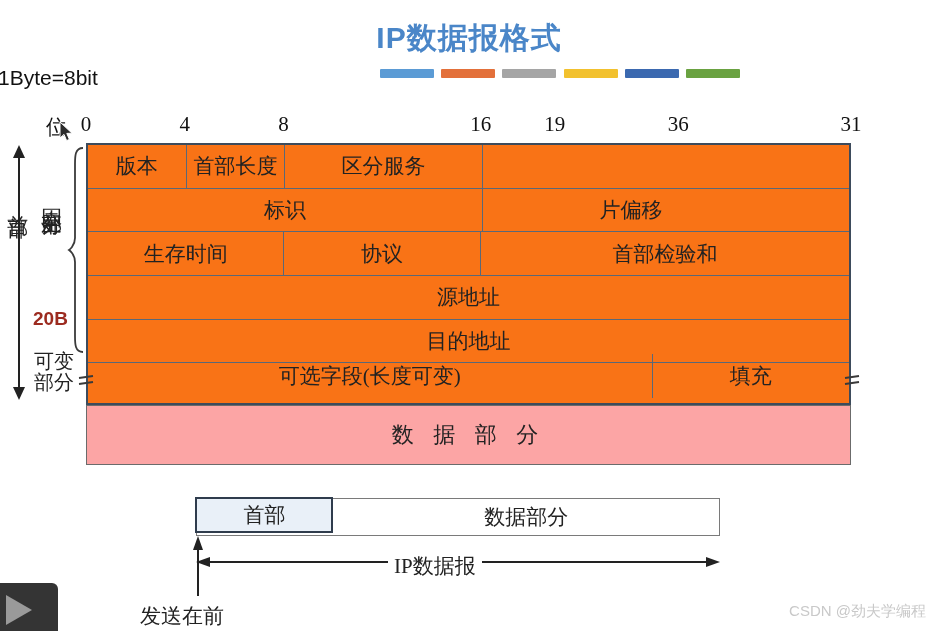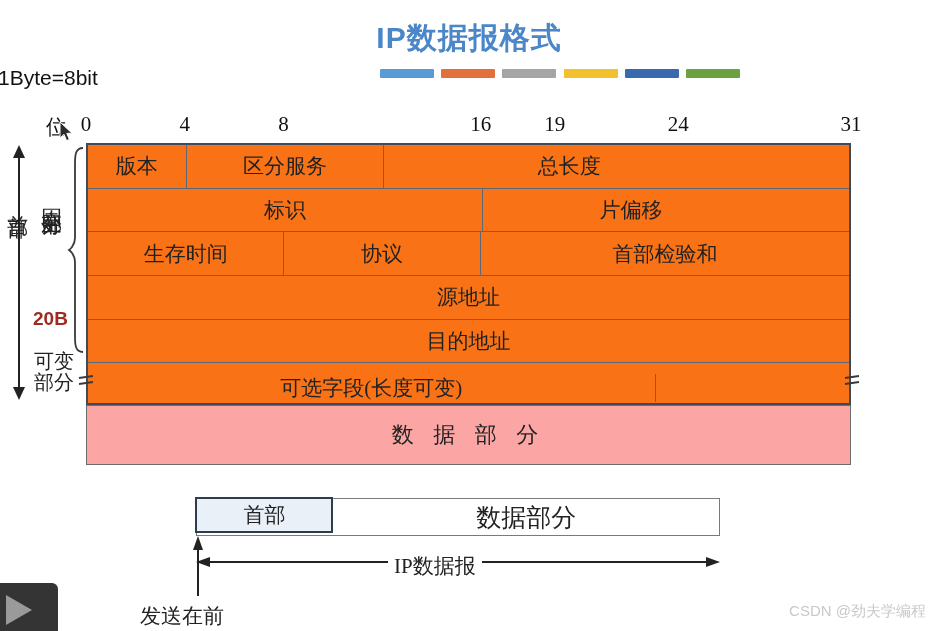--- a/index.html
+++ b/index.html
@@ -88,21 +88,21 @@
     border:1.6px solid #7a7a7a;box-sizing:border-box;display:flex;background:#fff;
   }
   #strip-head{
     width:138px;height:100%;box-sizing:border-box;
     border:2.2px solid #2f3c4d;background:#e9f0f8;
     display:flex;align-items:center;justify-content:center;
     font-size:21px;color:#222;margin:-1.6px 0 0 -1.6px;
   }
   #strip-data{
     flex:1;display:flex;align-items:center;justify-content:center;
-    font-size:25px;color:#222;
+    font-size:21px;color:#222;
   }
 
   
   #label-send{left:140px;top:602px;font-size:21px;color:#222;}
   #ip-span-label{
     position:absolute;left:388px;top:552px;background:#fff;padding:0 6px;
     font-size:21px;color:#222;
   }
 
   
@@ -142,21 +142,21 @@
 
 <div class="abs" id="byte-note">1Byte=8bit</div>
 
 <div class="abs" id="bit-axis-label">位</div>
 <div class="abs" id="bit-ruler">
     <span class="tick" style="left: 86px;">0</span>
     <span class="tick" style="left: 184.71px;">4</span>
     <span class="tick" style="left: 283.419px;">8</span>
     <span class="tick" style="left: 480.839px;">16</span>
     <span class="tick" style="left: 554.871px;">19</span>
-    <span class="tick" style="left: 678.258px;">24</span>
+    <span class="tick" style="left: 678.258px;">36</span>
     <span class="tick" style="left: 851px;">31</span>
   </div>
 
 <div class="abs" id="cursor">
   <svg width="14" height="20" viewBox="0 0 14 20">
     <polygon points="0,0 0,16 4,12.4 6.6,18.6 9.4,17.4 6.8,11.4 12,11.2" fill="#2b2b2b" stroke="#ffffff" stroke-width="1"></polygon>
   </svg>
 </div>
 
 <div class="abs" style="left:8px;top:145px;">
@@ -175,39 +175,39 @@
 </div>
 <div class="abs" style="left:66px;top:146px;">
   <svg width="20" height="208" viewBox="0 0 20 208">
     <path d="M17 2 C9 2 9 10 9 18 L9 92 C9 100 3 104 3 104 C3 104 9 108 9 116 L9 190 C9 198 9 206 17 206" fill="none" stroke="#3a3a3a" stroke-width="1.8"></path>
   </svg>
 </div>
 
 <div class="abs" id="packet-table">
     <div class="prow" style="top: 0px; height: 43.6667px;">
       <div class="pcell" style="width: 98.7097px;">版本</div>
+      <div class="pcell" style="width: 98.7097px;">首部长度</div>
       <div class="pcell" style="width: 197.419px;">区分服务</div>
-      <div class="pcell last" style="width: 370.161px;">总长度</div>
     </div>
     <div class="prow" style="top: 43.6667px; height: 43.6667px;">
       <div class="pcell" style="width: 394.839px;">标识</div>
       <div class="pcell last" style="width: 296.129px;">片偏移</div>
     </div>
     <div class="prow" style="top: 87.3333px; height: 43.6667px;">
       <div class="pcell" style="width: 197.419px;">生存时间</div>
       <div class="pcell" style="width: 197.419px;">协议</div>
       <div class="pcell last" style="width: 370.161px;">首部检验和</div>
     </div>
     <div class="prow" style="top: 131px; height: 43.6667px;">
       <div class="pcell last" style="width: 765px;">源地址</div>
     </div>
     <div class="prow" style="top: 174.667px; height: 43.6667px;">
       <div class="pcell last" style="width: 765px;">目的地址</div>
     </div>
-    <div class="prow" style="top: 229px; height: 43.6667px; flex-direction: column;">
+    <div class="prow" style="top: 209px; height: 43.6667px;">
       <div class="pcell" style="width: 567.581px;">可选字段(长度可变)</div>
       <div class="pcell last" style="width: 197.419px;">填充</div>
     </div>
   </div>
 
 <div class="abs" style="left:78px;top:373px;">
   <svg width="16" height="16" viewBox="0 0 16 16">
     <line x1="1" y1="5" x2="15" y2="3" stroke="#3a3a3a" stroke-width="1.8"></line>
     <line x1="1" y1="11" x2="15" y2="9" stroke="#3a3a3a" stroke-width="1.8"></line>
   </svg>

